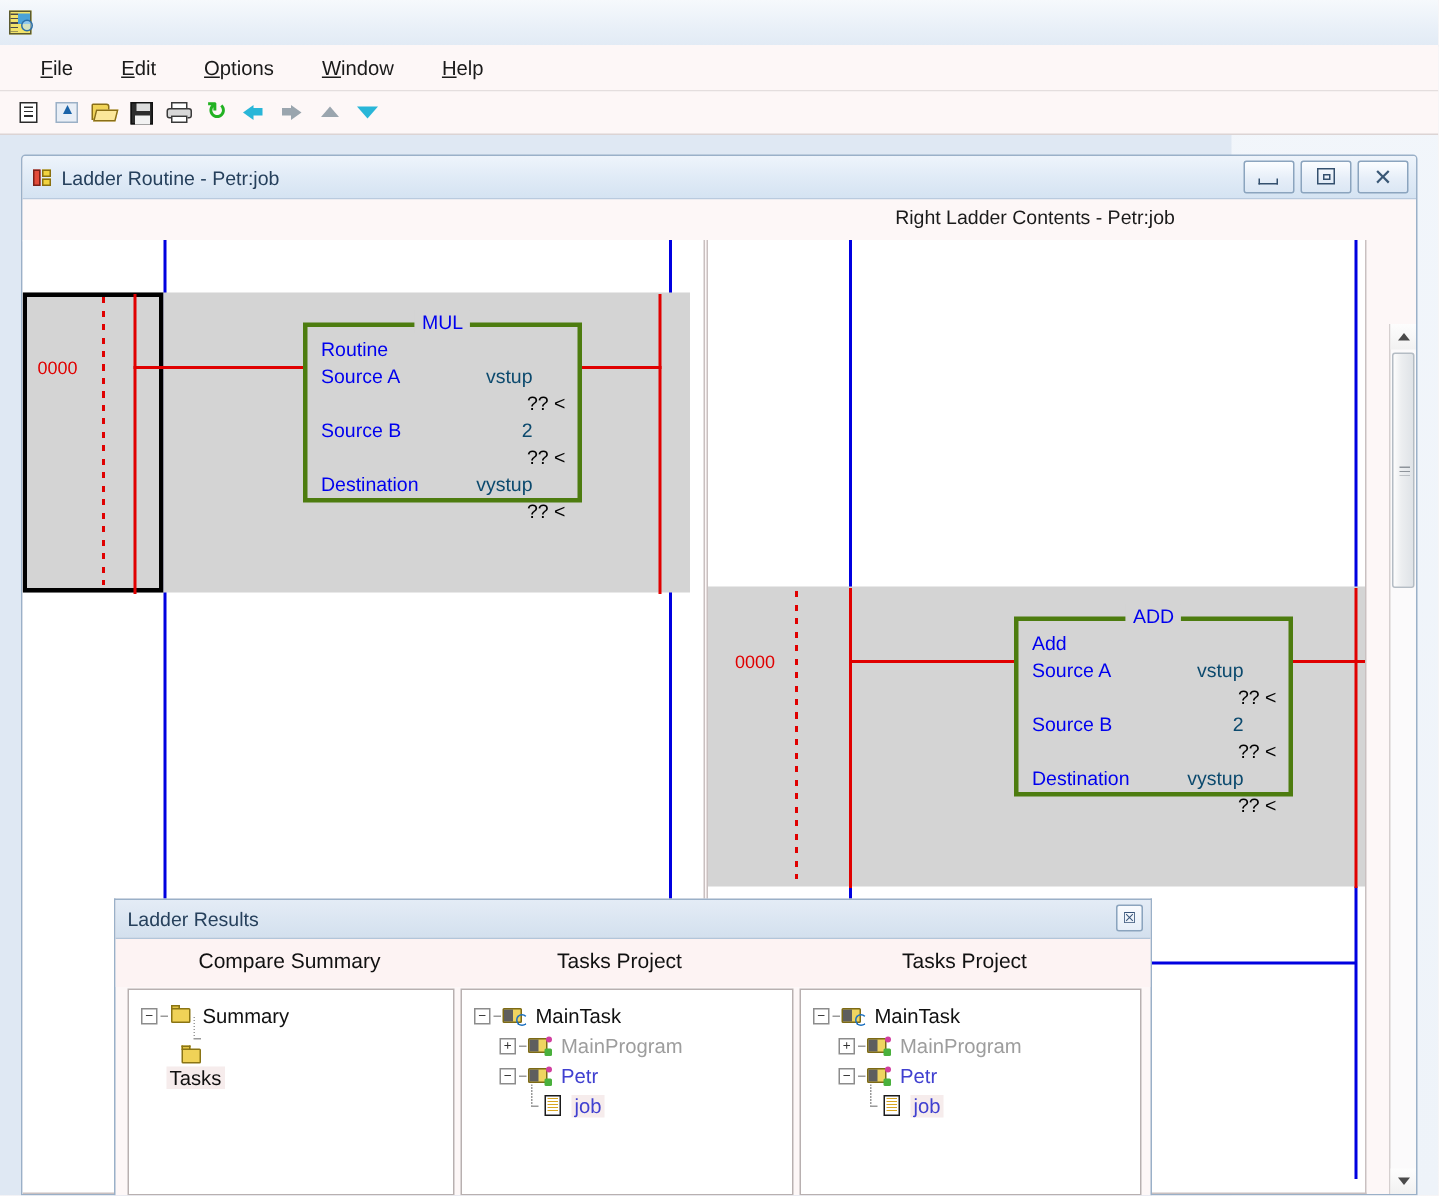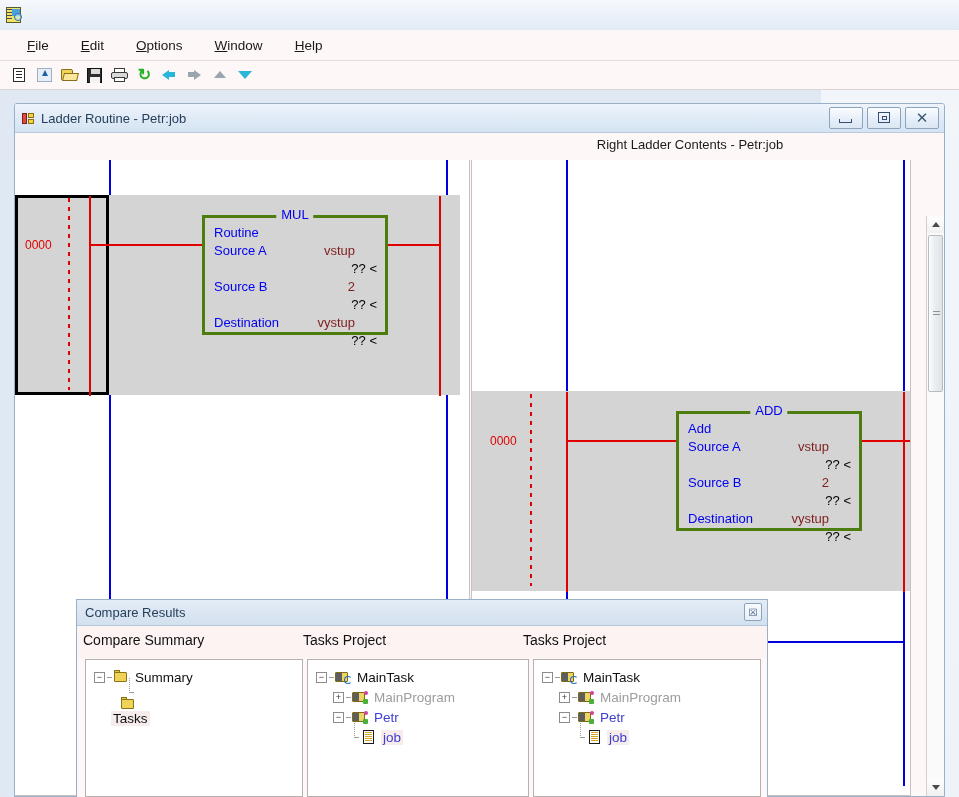--- a/index.html
+++ b/index.html
@@ -157,21 +157,21 @@
     position:absolute;border:3px solid #4d7c0f;background:#d4d4d4;
     box-sizing:border-box;
   }
   .instr-tag{
     position:absolute;top:-11px;left:50%;transform:translateX(-50%);
     background:#d4d4d4;color:#0000ee;font-size:13px;padding:0 5px;font-weight:400;
   }
   .instr-rows{position:absolute;left:9px;top:7px;right:8px;}
   .irow{position:relative;height:18px;font-size:13px;}
   .ilab{position:absolute;left:0;color:#0000ee;}
-  .ival{position:absolute;right:0;color:#7f1d1d;text-align:right;white-space:pre;}
+  .ival{position:absolute;right:0;color:#0c4a6e;text-align:right;white-space:pre;}
   .iq{position:absolute;right:0;color:#000;}
 
   .endrung{position:absolute;}
   .end-text{position:absolute;color:#0000e0;font-size:14px;}
   .paren{position:absolute;color:#0000e0;font-size:20px;line-height:20px;}
 
   
   .vscroll{
     position:absolute;right:0;top:56px;bottom:0;width:18px;
     background:#fbfafb;border-left:1px solid #d5cfcf;box-sizing:border-box;
@@ -202,21 +202,21 @@
     height:25px;background:linear-gradient(#e4ecf6,#d3e0ee);
     border-bottom:1px solid #b2c5da;display:flex;align-items:center;position:relative;
   }
   .cmp-title span{font-size:13px;color:#26405c;margin-left:8px;}
   .cmp-close{
     position:absolute;right:5px;top:3px;width:16px;height:16px;
     background:linear-gradient(#f9fbfe,#e6eef8);border:1px solid #8ba4be;border-radius:2px;
     display:flex;align-items:center;justify-content:center;font-size:10px;color:#39557a;cursor:default;
   }
   .cmp-cols{height:32px;background:#fdf3f3;display:flex;position:relative;}
-  .cmp-col-h{position:absolute;top:6px;font-size:14px;color:#111;text-align:left;}
+  .cmp-col-h{position:absolute;top:6px;font-size:14px;color:#111;text-align:center;}
   .ch1{left:6px;width:220px;}
   .ch2{left:226px;width:220px;}
   .ch3{left:446px;width:240px;}
 
   .tree{
     position:absolute;top:59px;bottom:0;background:#fff;
     border:1px solid #b8b0b0;box-sizing:border-box;overflow:hidden;
   }
   .t1{left:8px;width:218px;}
   .t2{left:230px;width:222px;}
@@ -462,21 +462,21 @@
           <div class="vs-btn vs-dn">
               <div class="tri-d"></div>
             </div>
         </div>
 
       </div>
     </div>
 
     <div class="cmp" style="left:76px;top:509px;width:692px;height:198px;">
       <div class="cmp-title">
-        <span>Compare Results</span>
+        <span>Ladder Results</span>
         <div class="cmp-close">☒</div>
       </div>
 
       <div class="cmp-cols">
         <div class="cmp-col-h ch1">Compare Summary</div>
         <div class="cmp-col-h ch2">Tasks Project</div>
         <div class="cmp-col-h ch3">Tasks Project</div>
       </div>
 
       <div class="tree t1">

